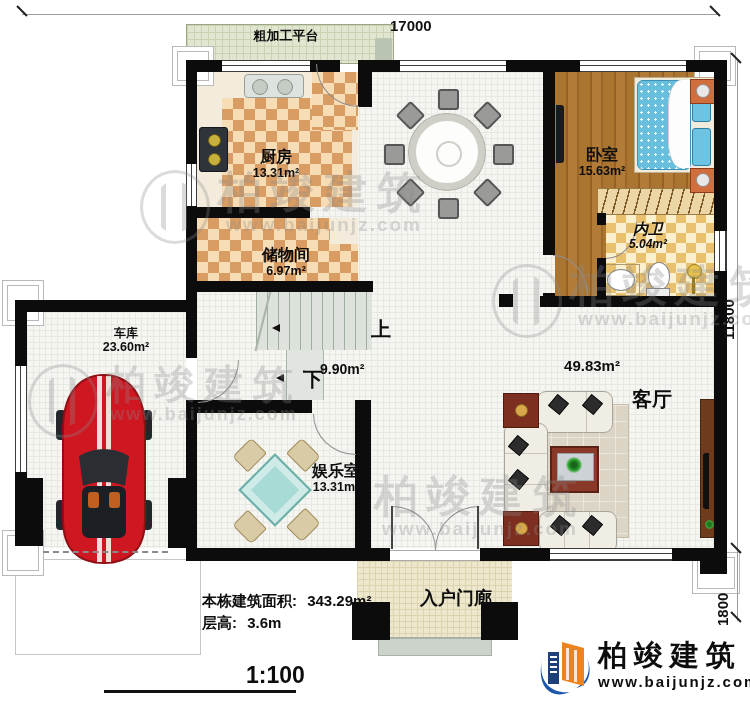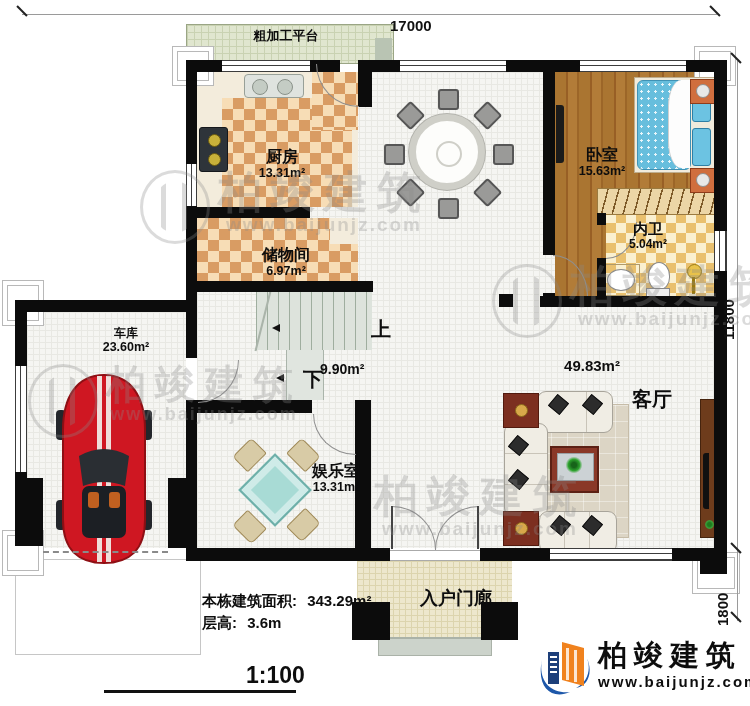--- a/index.html
+++ b/index.html
@@ -236,33 +236,33 @@
   <div class="abs arc arc-bl" style="left:313px;top:414px;width:42px;height:40px;"></div>
   <div class="abs arc arc-tr" style="left:392px;top:506px;width:43px;height:43px;"></div>
   <div class="abs arc arc-tl" style="left:435px;top:506px;width:43px;height:43px;"></div>
   <div class="abs leaf" style="left:391px;top:506px;width:2px;height:43px;"></div>
   <div class="abs leaf" style="left:477px;top:506px;width:2px;height:43px;"></div>
   <div class="abs dash" style="left:43px;top:551px;width:125px;height:0;"></div>
 
   <div class="rlabel" style="left:238px;top:29px;width:96px;font-size:13px;">
     <span>粗加工平台</span>
   </div>
-  <div class="rlabel" style="left:242px;top:148px;width:80px;">
+  <div class="rlabel" style="left:236px;top:148px;width:80px;">
     <span class="rname">厨房</span>
     <span class="rarea">13.31m²</span>
   </div>
   <div class="rlabel" style="left:246px;top:246px;width:80px;">
     <span class="rname">储物间</span>
     <span class="rarea">6.97m²</span>
   </div>
   <div class="rlabel" style="left:562px;top:146px;width:80px;">
     <span class="rname">卧室</span>
     <span class="rarea">15.63m²</span>
   </div>
-  <div class="rlabel" style="left:612px;top:221px;width:72px;">
+  <div class="rlabel" style="left:612px;top:221px;width:72px;font-style:italic;">
     <span class="rname" style="font-size:15px;">内卫</span>
     <span class="rarea" style="font-size:12px;">5.04m²</span>
   </div>
   <div class="rlabel" style="left:86px;top:327px;width:80px;">
     <span class="rname" style="font-size:12px;">车库</span>
     <span class="rarea">23.60m²</span>
   </div>
   <div class="rlabel" style="left:298px;top:462px;width:76px;">
     <span class="rname">娱乐室</span>
     <span class="rarea">13.31m²</span>

